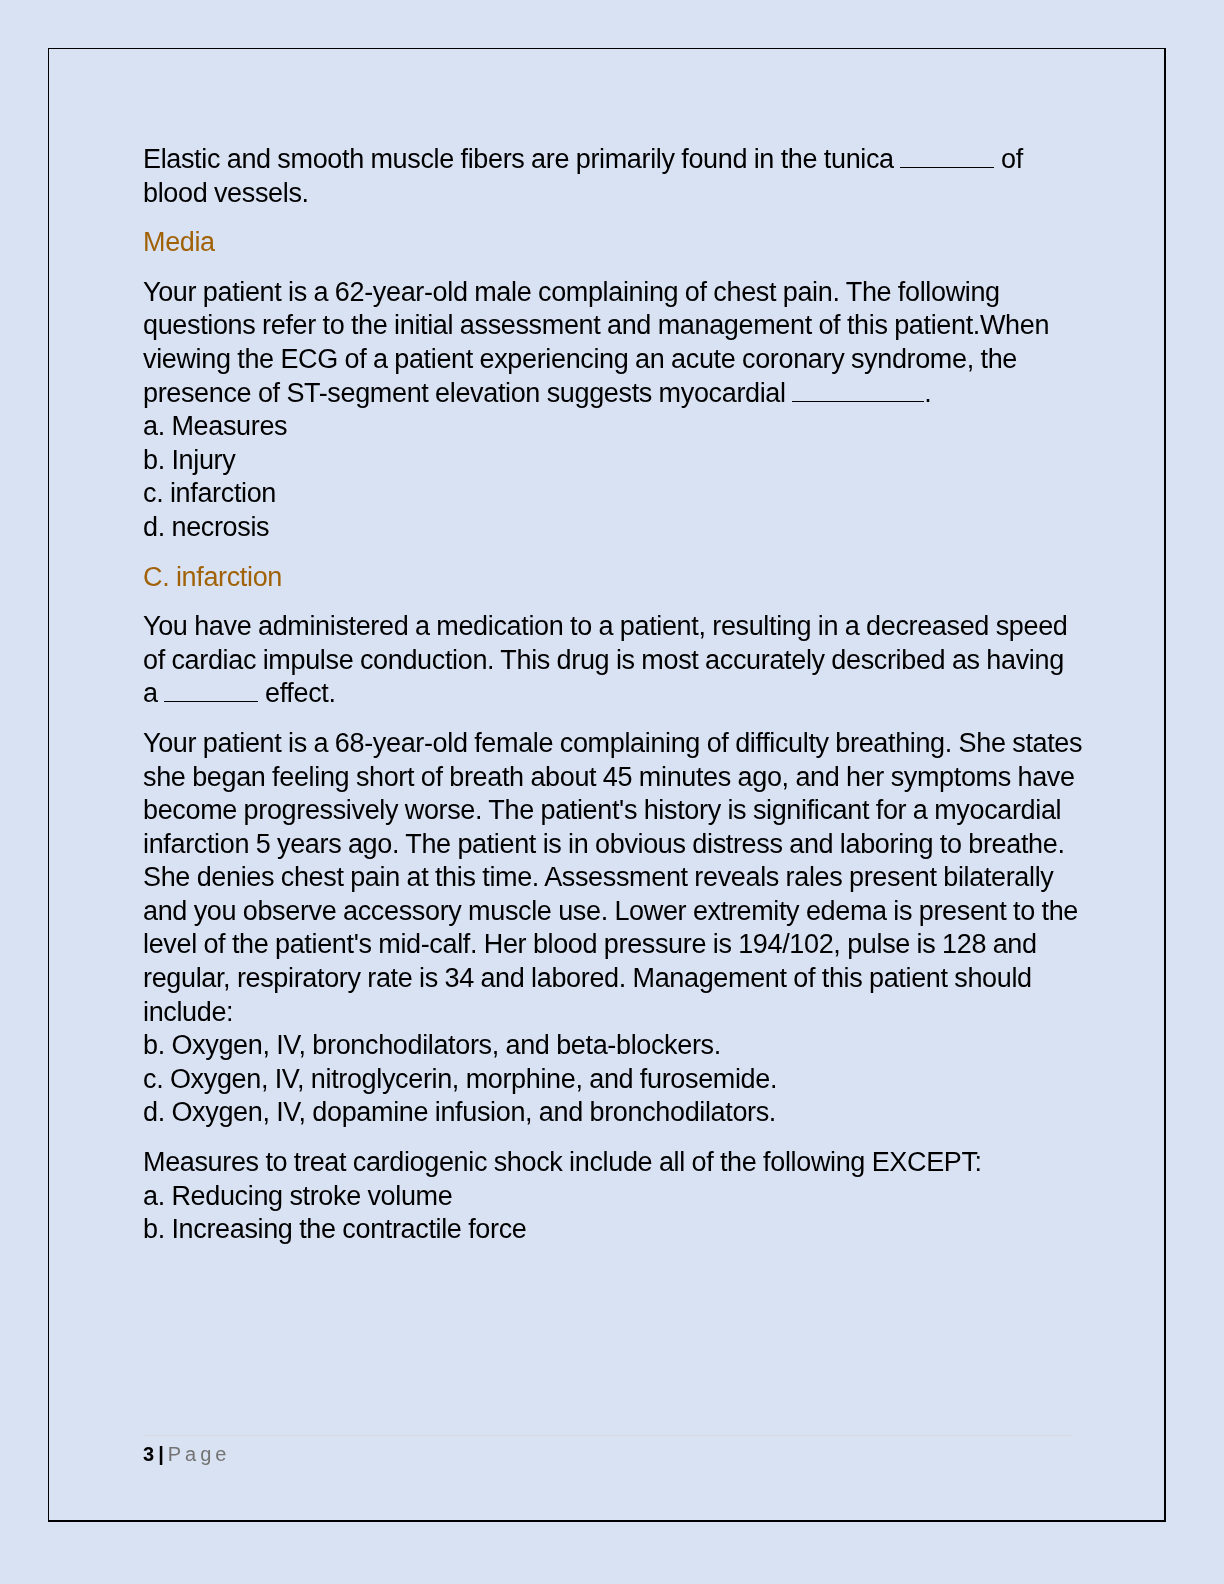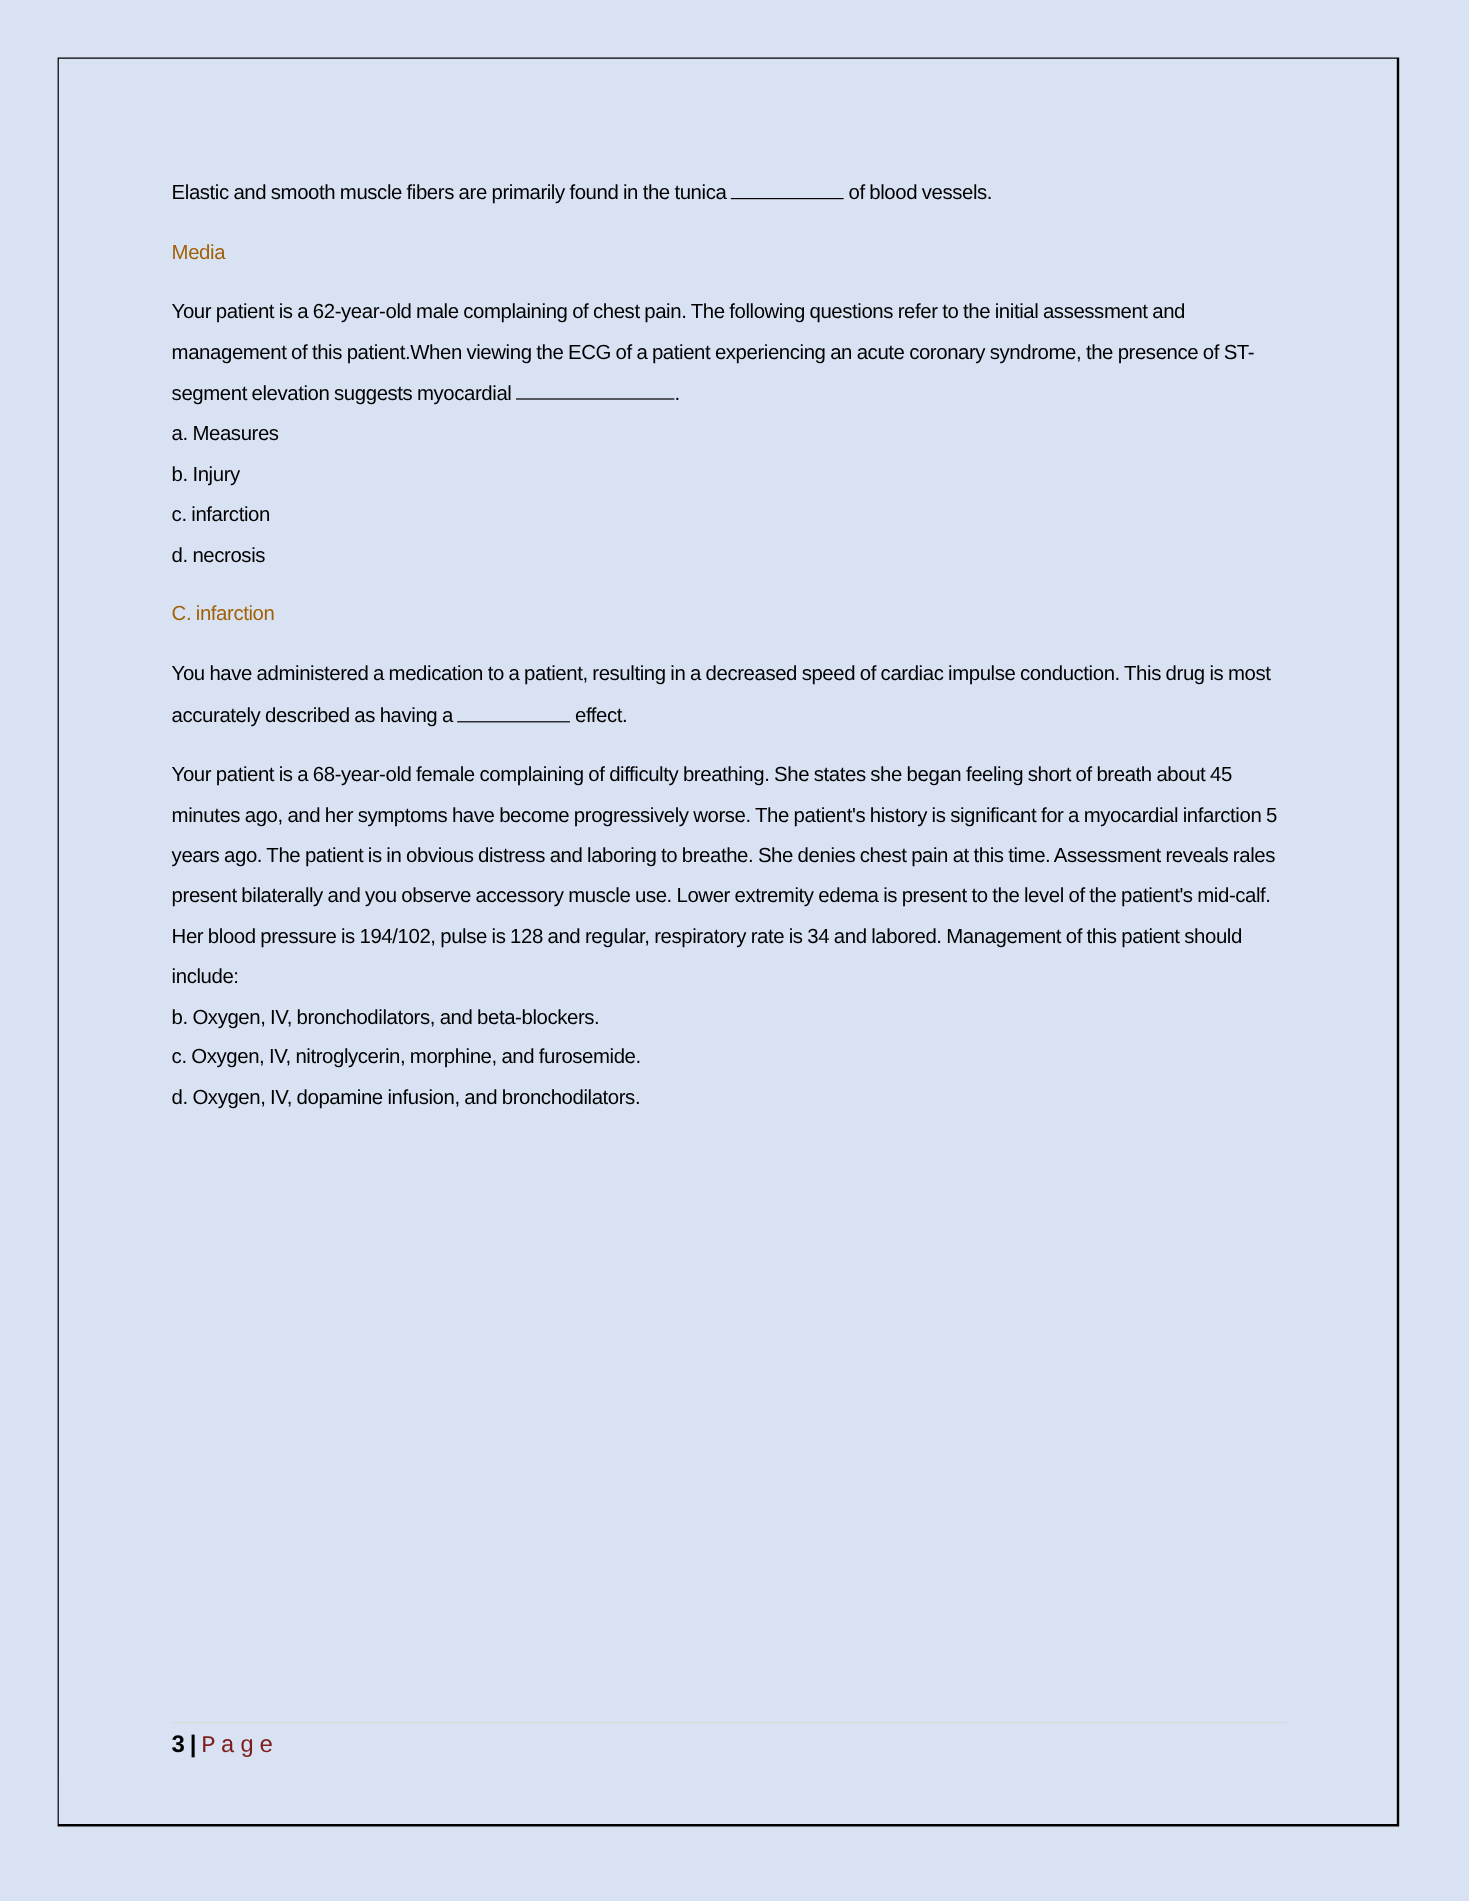--- a/index.html
+++ b/index.html
@@ -25,21 +25,21 @@
       border-left: 1px solid #000;
       border-right: 2px solid #000;
       border-bottom: 2px solid #000;
       box-sizing: content-box;
     }
     .content {
       position: absolute;
       left: 143px;
       top: 143px;
       width: 940px;
-      font-size: 17px;
+      font-size: 27px;
       line-height: 33.6px;
       letter-spacing: -0.35px;
       word-spacing: -0.5px;
     }
     .para {
       margin: 0;
     }
     .gap {
       margin-top: 16px;
     }
@@ -72,23 +72,22 @@
     .footer .num {
       font-weight: bold;
       color: #000;
     }
     .footer .sep {
       font-weight: bold;
       color: #000;
       margin: 0 4px;
     }
     .footer .page-label {
-      color: #7f1d1d;
+      color: #737373;
       letter-spacing: 4px;
-      font-family: Liberation Mono, monospace;
     }
   </style>
 </head>
 <body>
 
 <div class="page-frame"></div>
 
 <div class="content">
 
   <div>
@@ -112,19 +111,24 @@
   <div class="gap">
   </div>
 
   <div class="gap">
     <p class="para">Your patient is a 68-year-old female complaining of difficulty breathing. She states she began feeling short of breath about 45 minutes ago, and her symptoms have become progressively worse. The patient's history is significant for a myocardial infarction 5 years ago. The patient is in obvious distress and laboring to breathe. She denies chest pain at this time. Assessment reveals rales present bilaterally and you observe accessory muscle use. Lower extremity edema is present to the level of the patient's mid-calf. Her blood pressure is 194/102, pulse is 128 and regular, respiratory rate is 34 and labored. Management of this patient should include:</p>
     <p class="para">b. Oxygen, IV, bronchodilators, and beta-blockers.</p>
     <p class="para">c. Oxygen, IV, nitroglycerin, morphine, and furosemide.</p>
     <p class="para">d. Oxygen, IV, dopamine infusion, and bronchodilators.</p>
   </div>
 
+  <div class="gap">
+    <p class="para">Measures to treat cardiogenic shock include all of the following EXCEPT:</p>
+    <p class="para">a. Reducing stroke volume</p>
+    <p class="para">b. Increasing the contractile force</p>
+  </div>
 
 </div>
 
 <div class="footer-rule"></div>
 <div class="footer">
   <span class="num">3</span><span class="sep">|</span><span class="page-label">Page</span>
 </div>
 
 </body></html>

